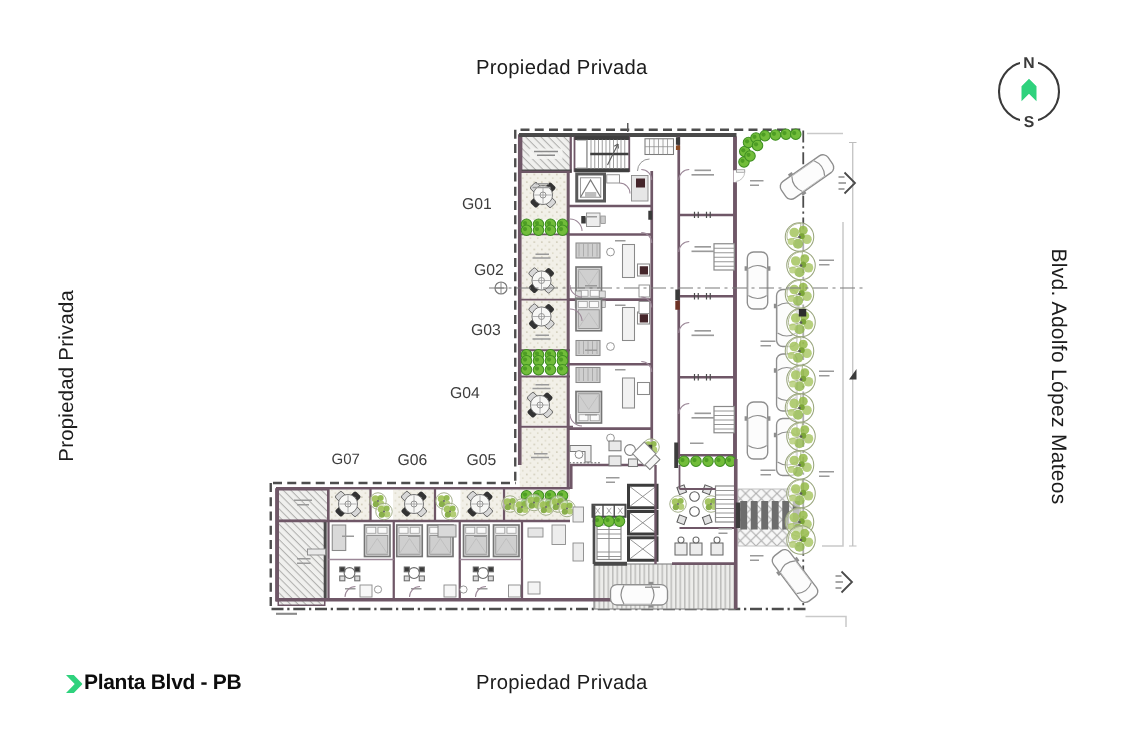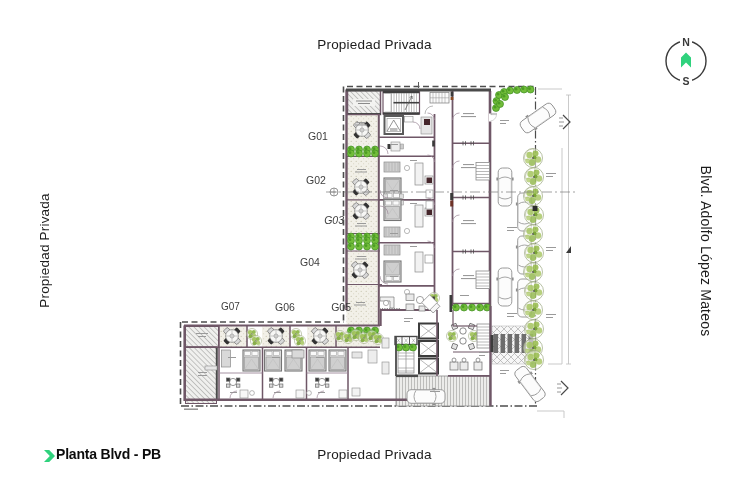--- a/index.html
+++ b/index.html
@@ -667,25 +667,25 @@
 
 <div style="position:absolute;left:0;top:37px;width:749px;text-align:center;font-size:13.5px;color:#1c1c1c;letter-spacing:0.2px;">Propiedad Privada</div>
 
 <div style="position:absolute;left:0;top:447px;width:749px;text-align:center;font-size:13.5px;color:#1c1c1c;letter-spacing:0.2px;">Propiedad Privada</div>
 
 <div style="position:absolute;left:-56px;top:243px;width:200px;text-align:center;font-size:13.5px;color:#1c1c1c;transform:rotate(-90deg);letter-spacing:0.2px;">Propiedad Privada</div>
 
 <div style="position:absolute;left:606px;top:243px;width:200px;text-align:center;font-size:14px;color:#1c1c1c;transform:rotate(90deg);letter-spacing:0.2px;">Blvd. Adolfo López Mateos</div>
 
 <div style="position:absolute;left:308px;top:130px;width:40px;text-align:left;font-size:10.5px;color:#3d3d3d;">G01</div>
-<div style="position:absolute;left:306px;top:174px;width:40px;text-align:left;font-size:10.5px;color:#3d3d3d;">G02</div>
-<div style="position:absolute;left:304px;top:214px;width:40px;text-align:right;font-size:10.5px;color:#3d3d3d;font-style:italic;">G03</div>
+<div style="position:absolute;left:306px;top:174px;width:40px;text-align:center;font-size:10.5px;color:#3d3d3d;">G02</div>
+<div style="position:absolute;left:304px;top:214px;width:40px;text-align:center;font-size:10.5px;color:#3d3d3d;">G03</div>
 <div style="position:absolute;left:290px;top:256px;width:40px;text-align:center;font-size:10.5px;color:#3d3d3d;">G04</div>
-<div style="position:absolute;left:311px;top:301px;width:40px;text-align:right;font-size:10.5px;color:#3d3d3d;">G05</div>
-<div style="position:absolute;left:265px;top:301px;width:40px;text-align:center;font-size:10.5px;color:#3d3d3d;">G06</div>
+<div style="position:absolute;left:311px;top:301px;width:40px;text-align:left;font-size:10.5px;color:#3d3d3d;">G05</div>
+<div style="position:absolute;left:265px;top:301px;width:40px;text-align:left;font-size:10.5px;color:#3d3d3d;">G06</div>
 <div style="position:absolute;left:221px;top:301px;width:40px;text-align:left;font-size:10px;color:#3d3d3d;">G07</div>
 
 <div style="position:absolute;left:44px;top:449px;">
 
   <svg width="11" height="12" viewBox="0 0 11 12" style="position:absolute;left:0;top:0.5px;">
     <path d="M0 0 H5.2 L11 6 L5.2 12 H0 L5.8 6 Z" fill="#2fd27d"></path>
   </svg>
   <span style="position:absolute;left:12px;top:-3px;font-size:14px;font-weight:bold;color:#0c0c0c;letter-spacing:-0.2px;white-space:nowrap;">Planta Blvd - PB</span>
 </div>
 </div>

